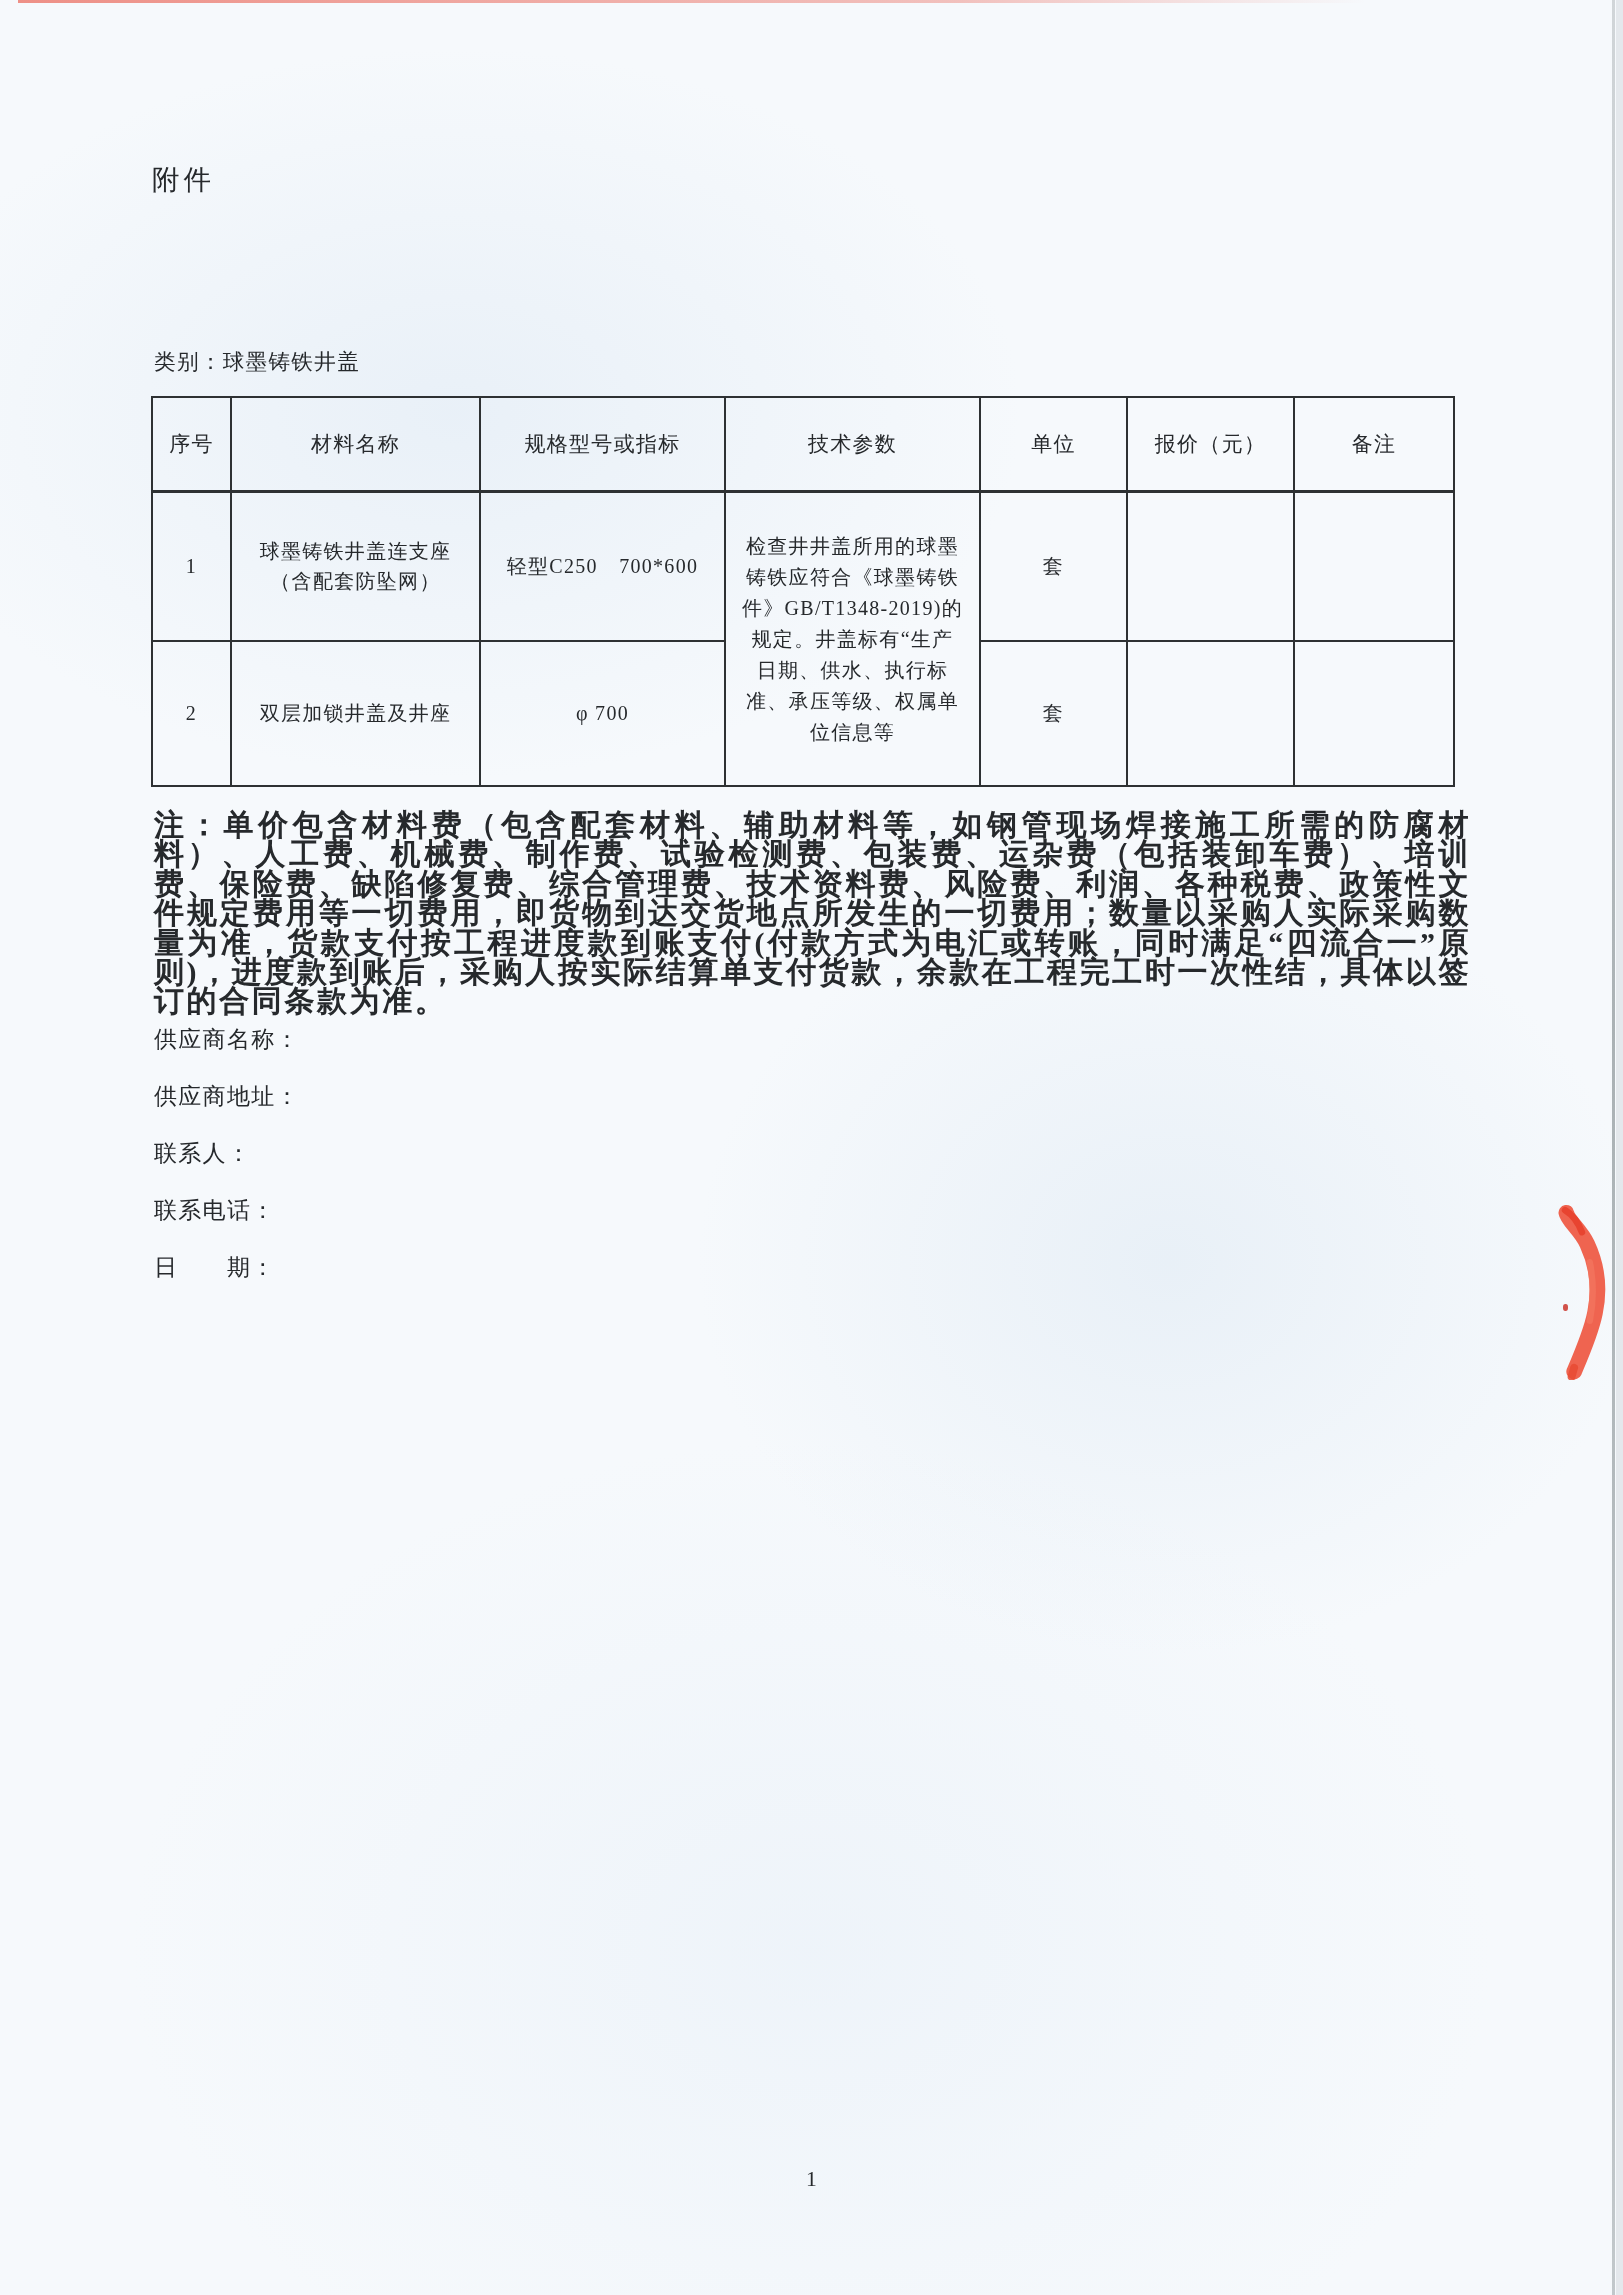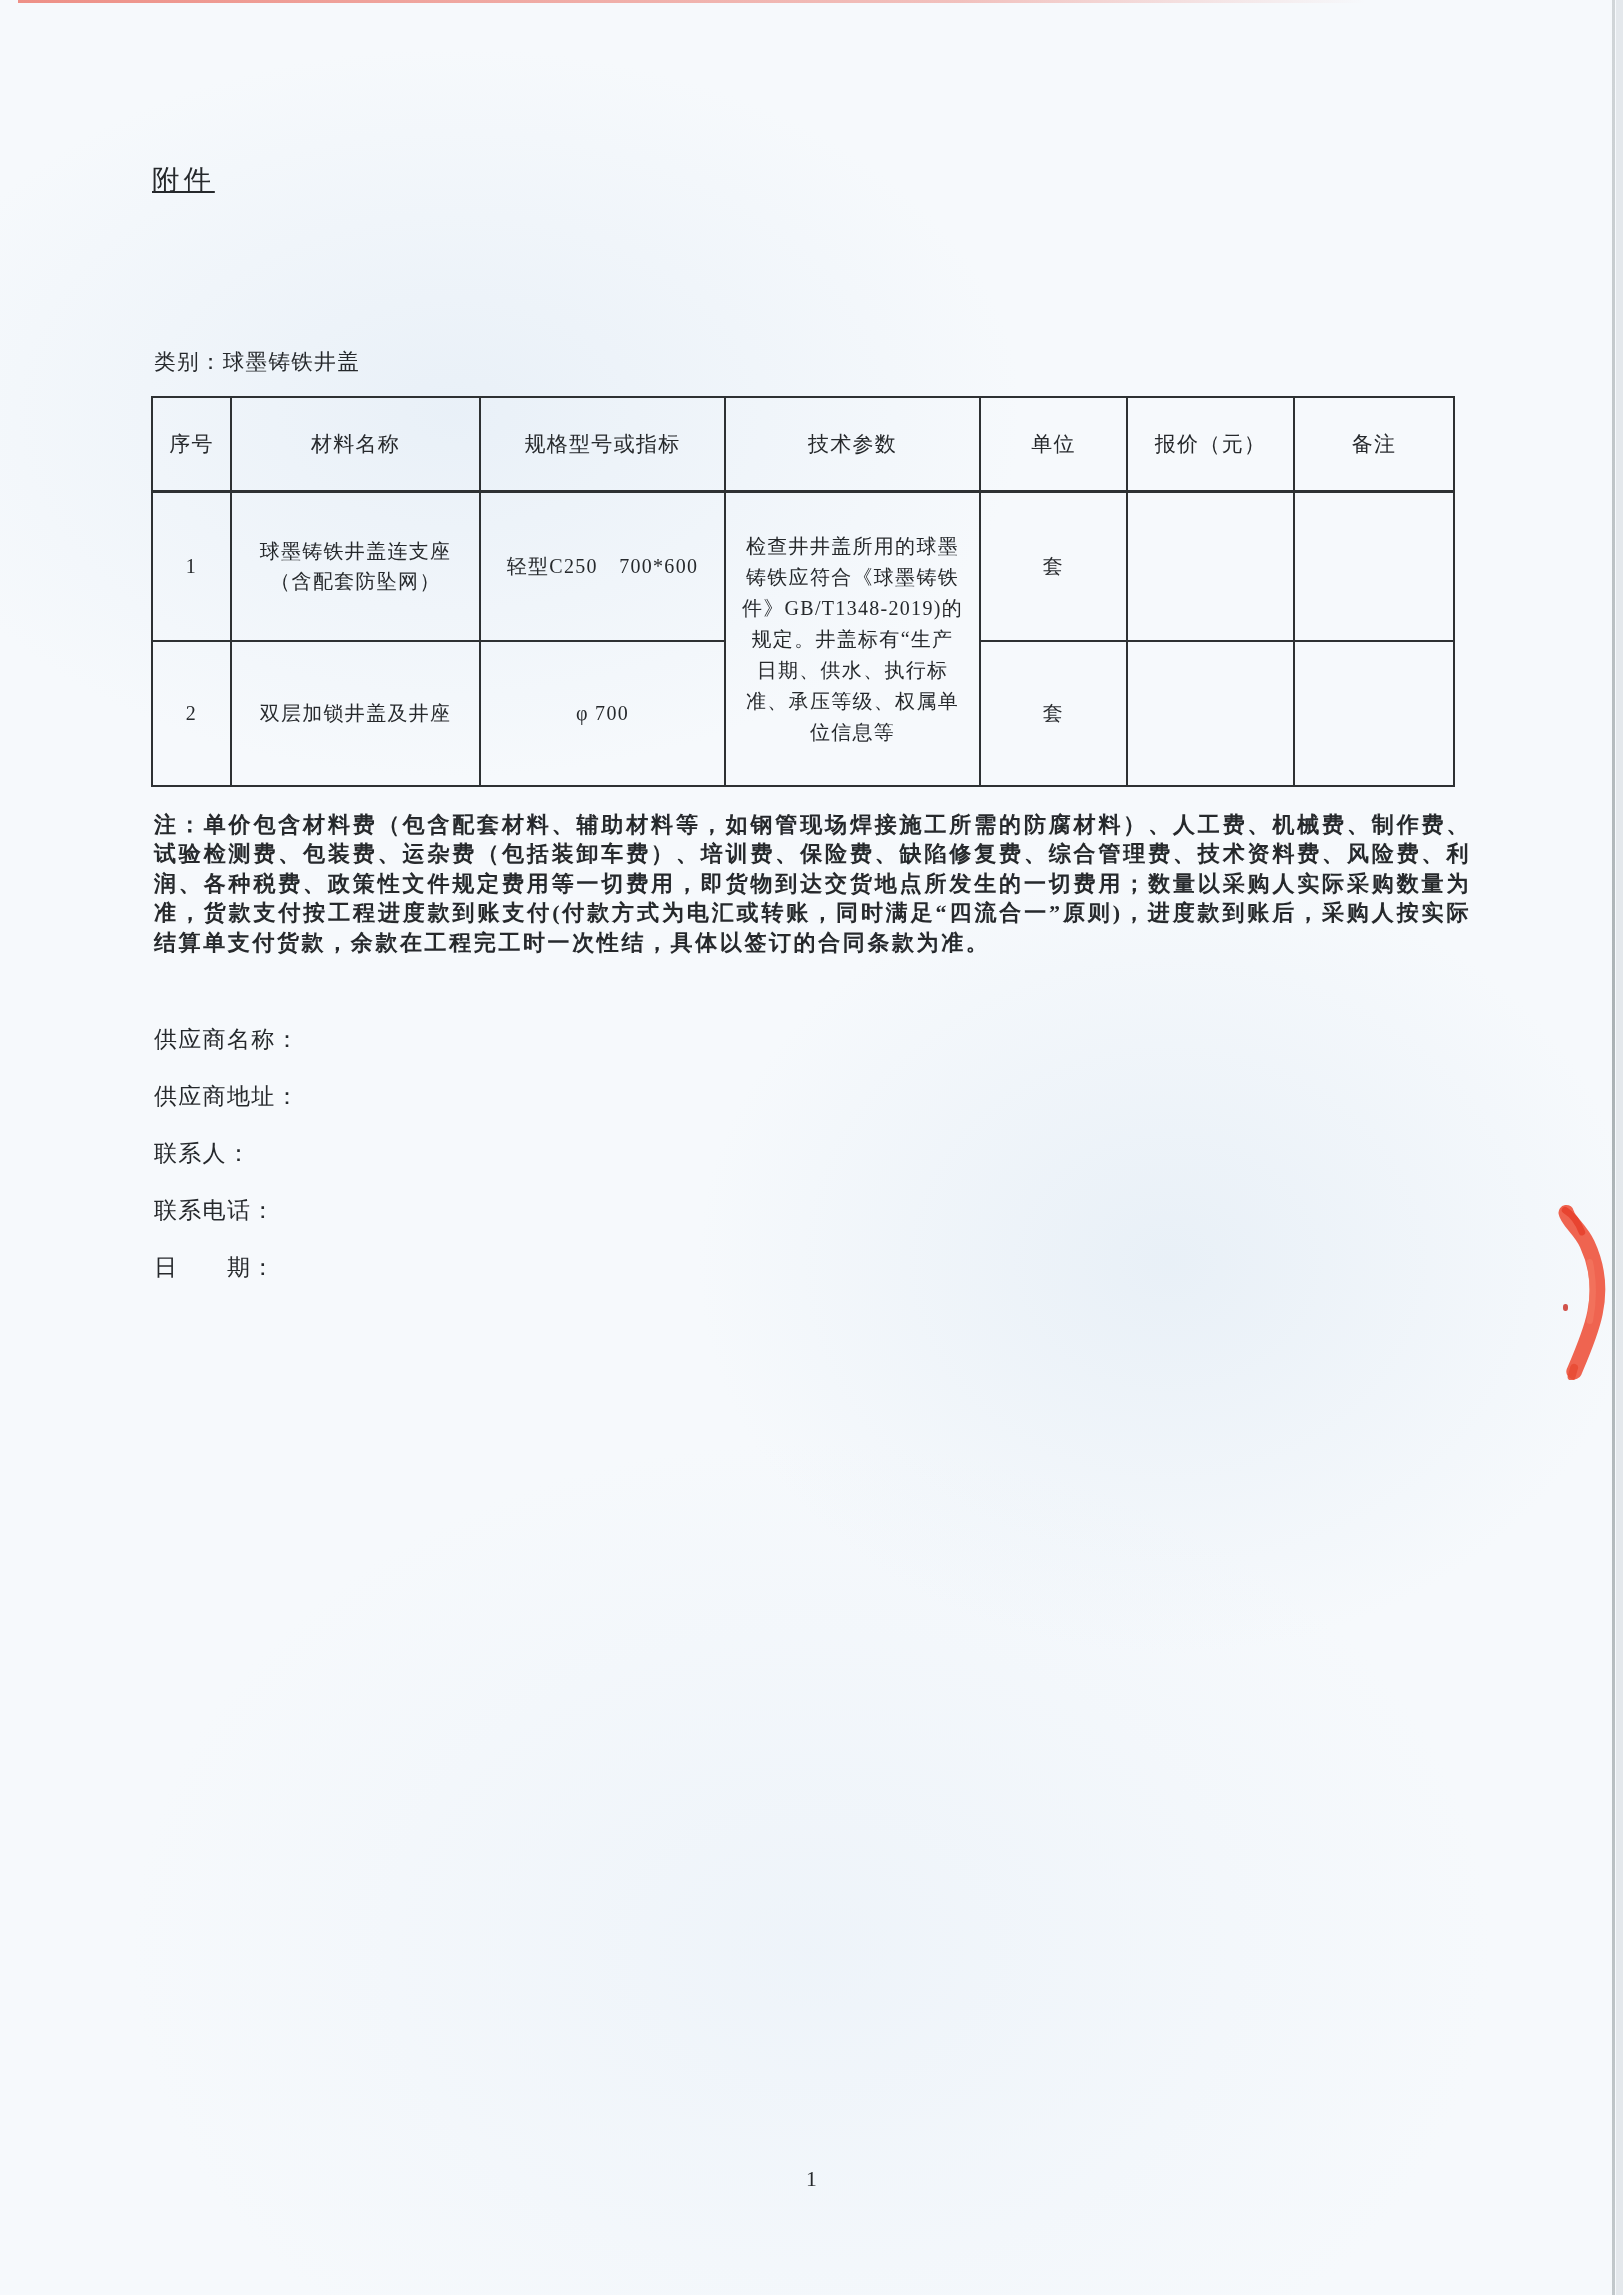--- a/index.html
+++ b/index.html
@@ -23,21 +23,21 @@
   .page-edge-shadow{
     position:absolute;top:0;left:1612px;width:3.3px;height:2295px;
     background:linear-gradient(to bottom, rgba(140,148,151,0.35), rgba(120,130,133,0.6) 45%, rgba(130,140,143,0.45));
   }
   .page-edge-light{
     position:absolute;top:0;left:1616px;width:7.9px;height:2295px;
     background:rgba(210,216,219,0.5);
   }
   .attachment{
     position:absolute;left:152px;top:162px;
-    font-size:27.5px;letter-spacing:3.9px;text-decoration:underline;
+    font-size:27.5px;letter-spacing:3.9px;
   }
   .doc-title{
     position:absolute;left:151px;top:224px;width:1319px;
     font-size:33px;font-weight:bold;letter-spacing:5.9px;
     line-height:54px;text-align:center;
   }
   .category{
     position:absolute;left:154px;top:347px;
     font-size:21.6px;letter-spacing:1.3px;
   }
@@ -56,21 +56,21 @@
   }
   .quote-table{border:2.6px solid #2a2d2f;padding-left:48px;}
   .quote-table th{height:84px;font-size:21px;}
   .quote-table tr.row-1 td{height:139px;}
   .quote-table tr.row-2 td{height:136px;}
   .quote-table td.material-cell{padding:3.9px 25px;margin-left:46px;}
   .quote-table td.tech-cell{padding:3.9px 15.7px;line-height:31px;}
   .quote-table th{border-bottom-width:3.3px;}
   .notes{
     position:absolute;left:154px;top:810px;width:1317px;
-    font-size:22px;font-weight:bold;letter-spacing:2.6px;
+    font-size:30px;font-weight:bold;letter-spacing:2.6px;
     line-height:29.4px;text-align:justify;text-justify:inter-ideograph;
   }
   .supplier-field{
     position:absolute;left:154px;
     font-size:23px;letter-spacing:1.3px;margin-top:13px;
   }
   .sf-0{top:1011px;}
   .sf-1{top:1068px;}
   .sf-2{top:1125px;}
   .sf-3{top:1182px;}

